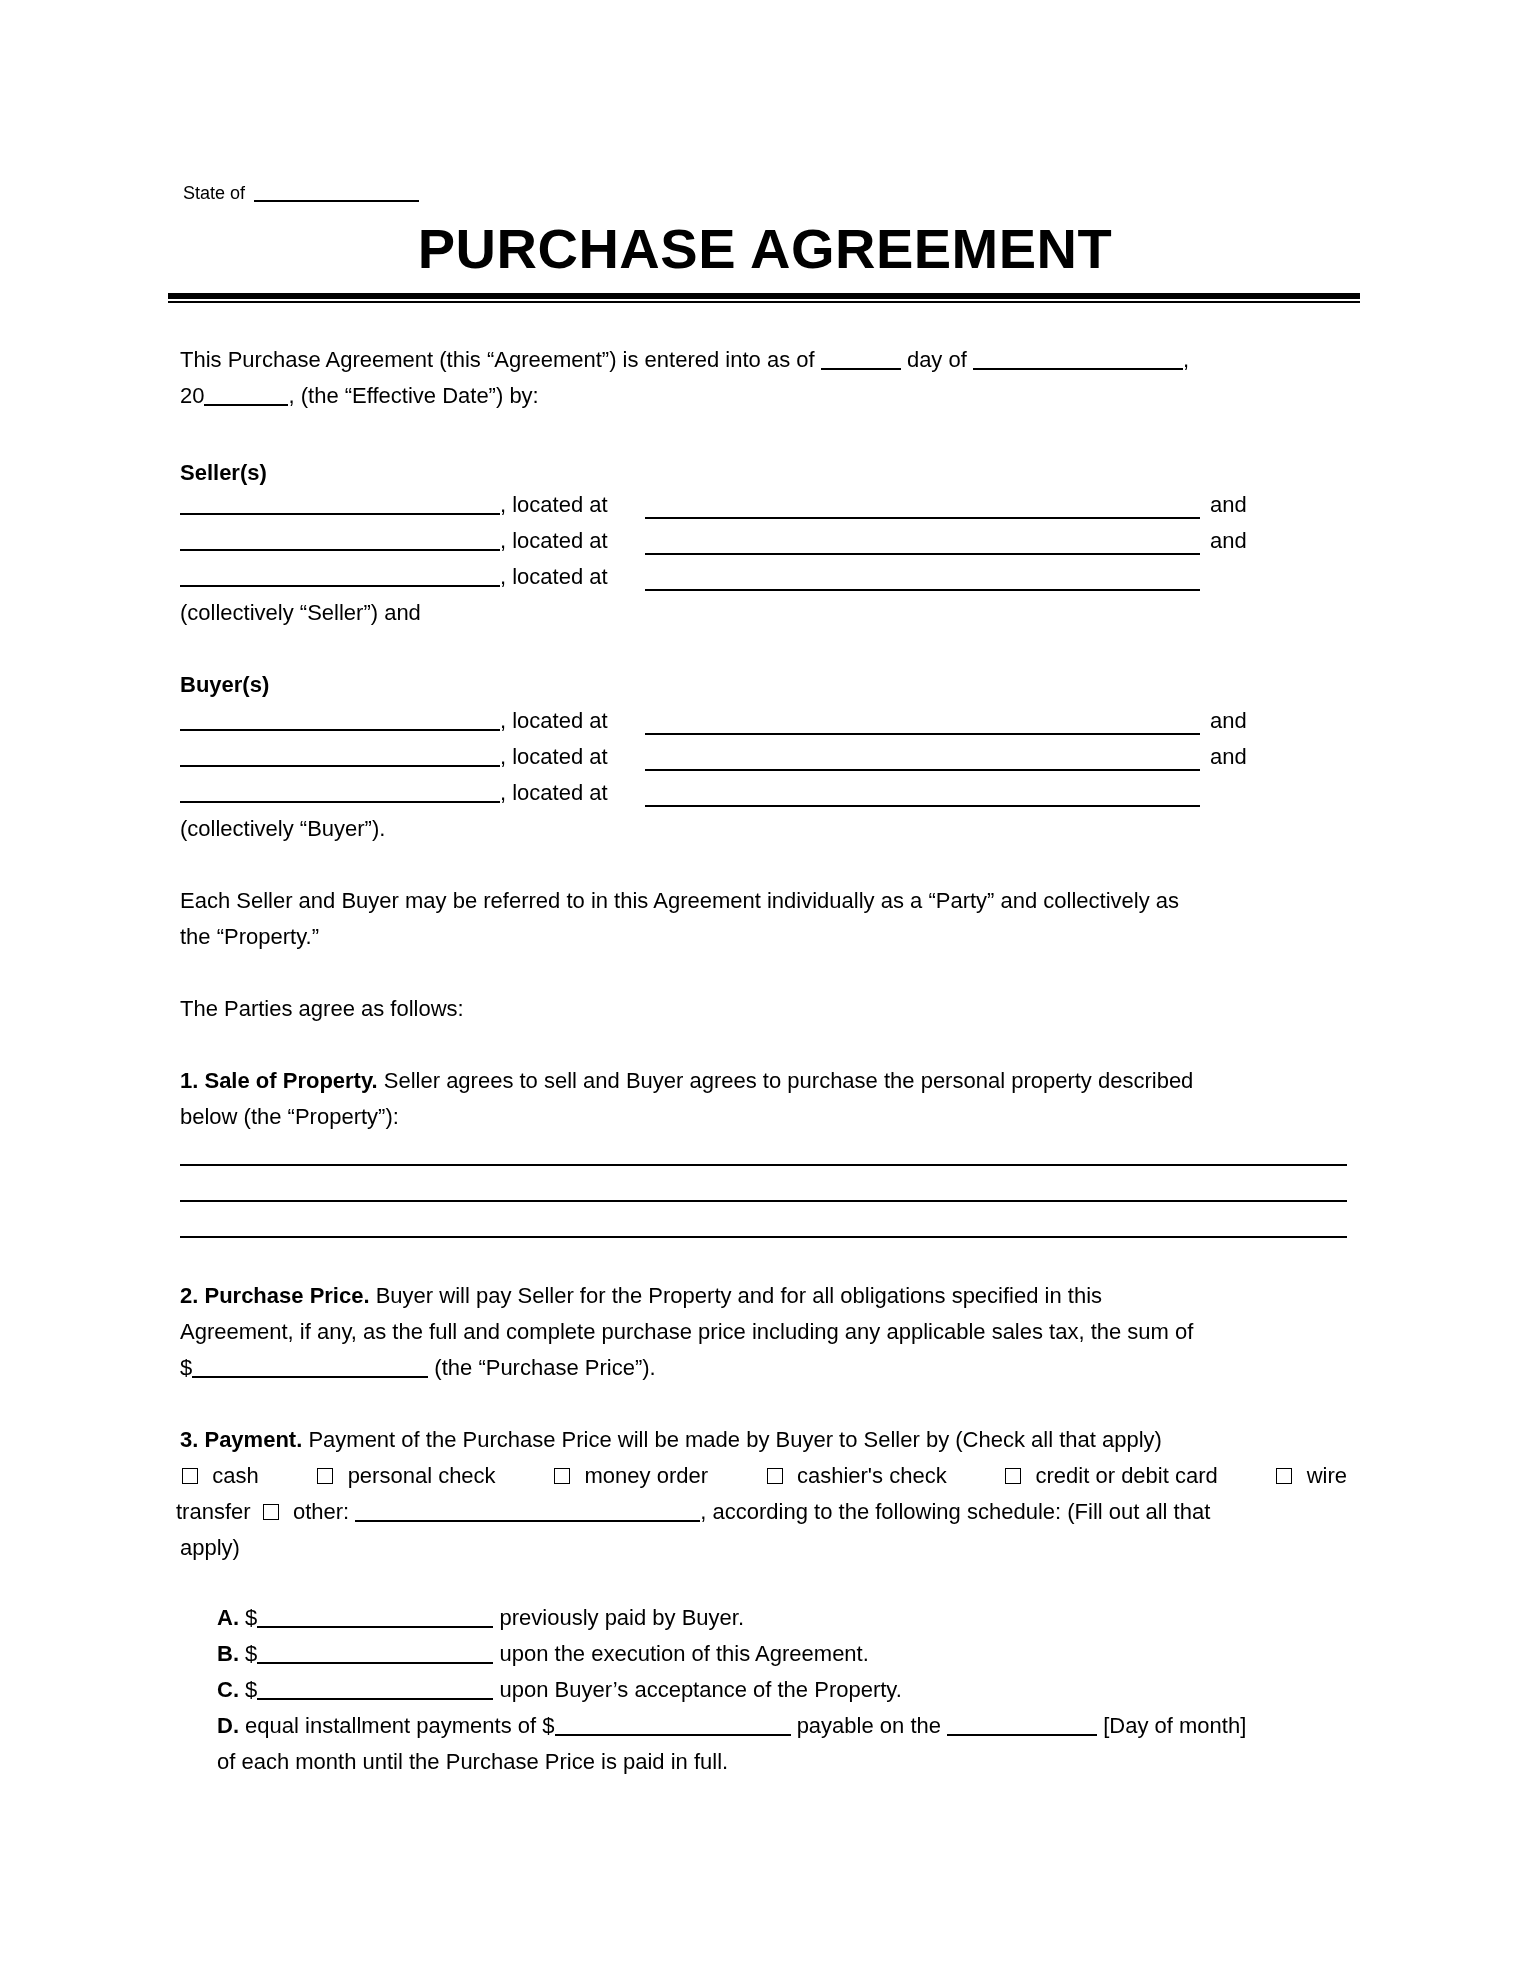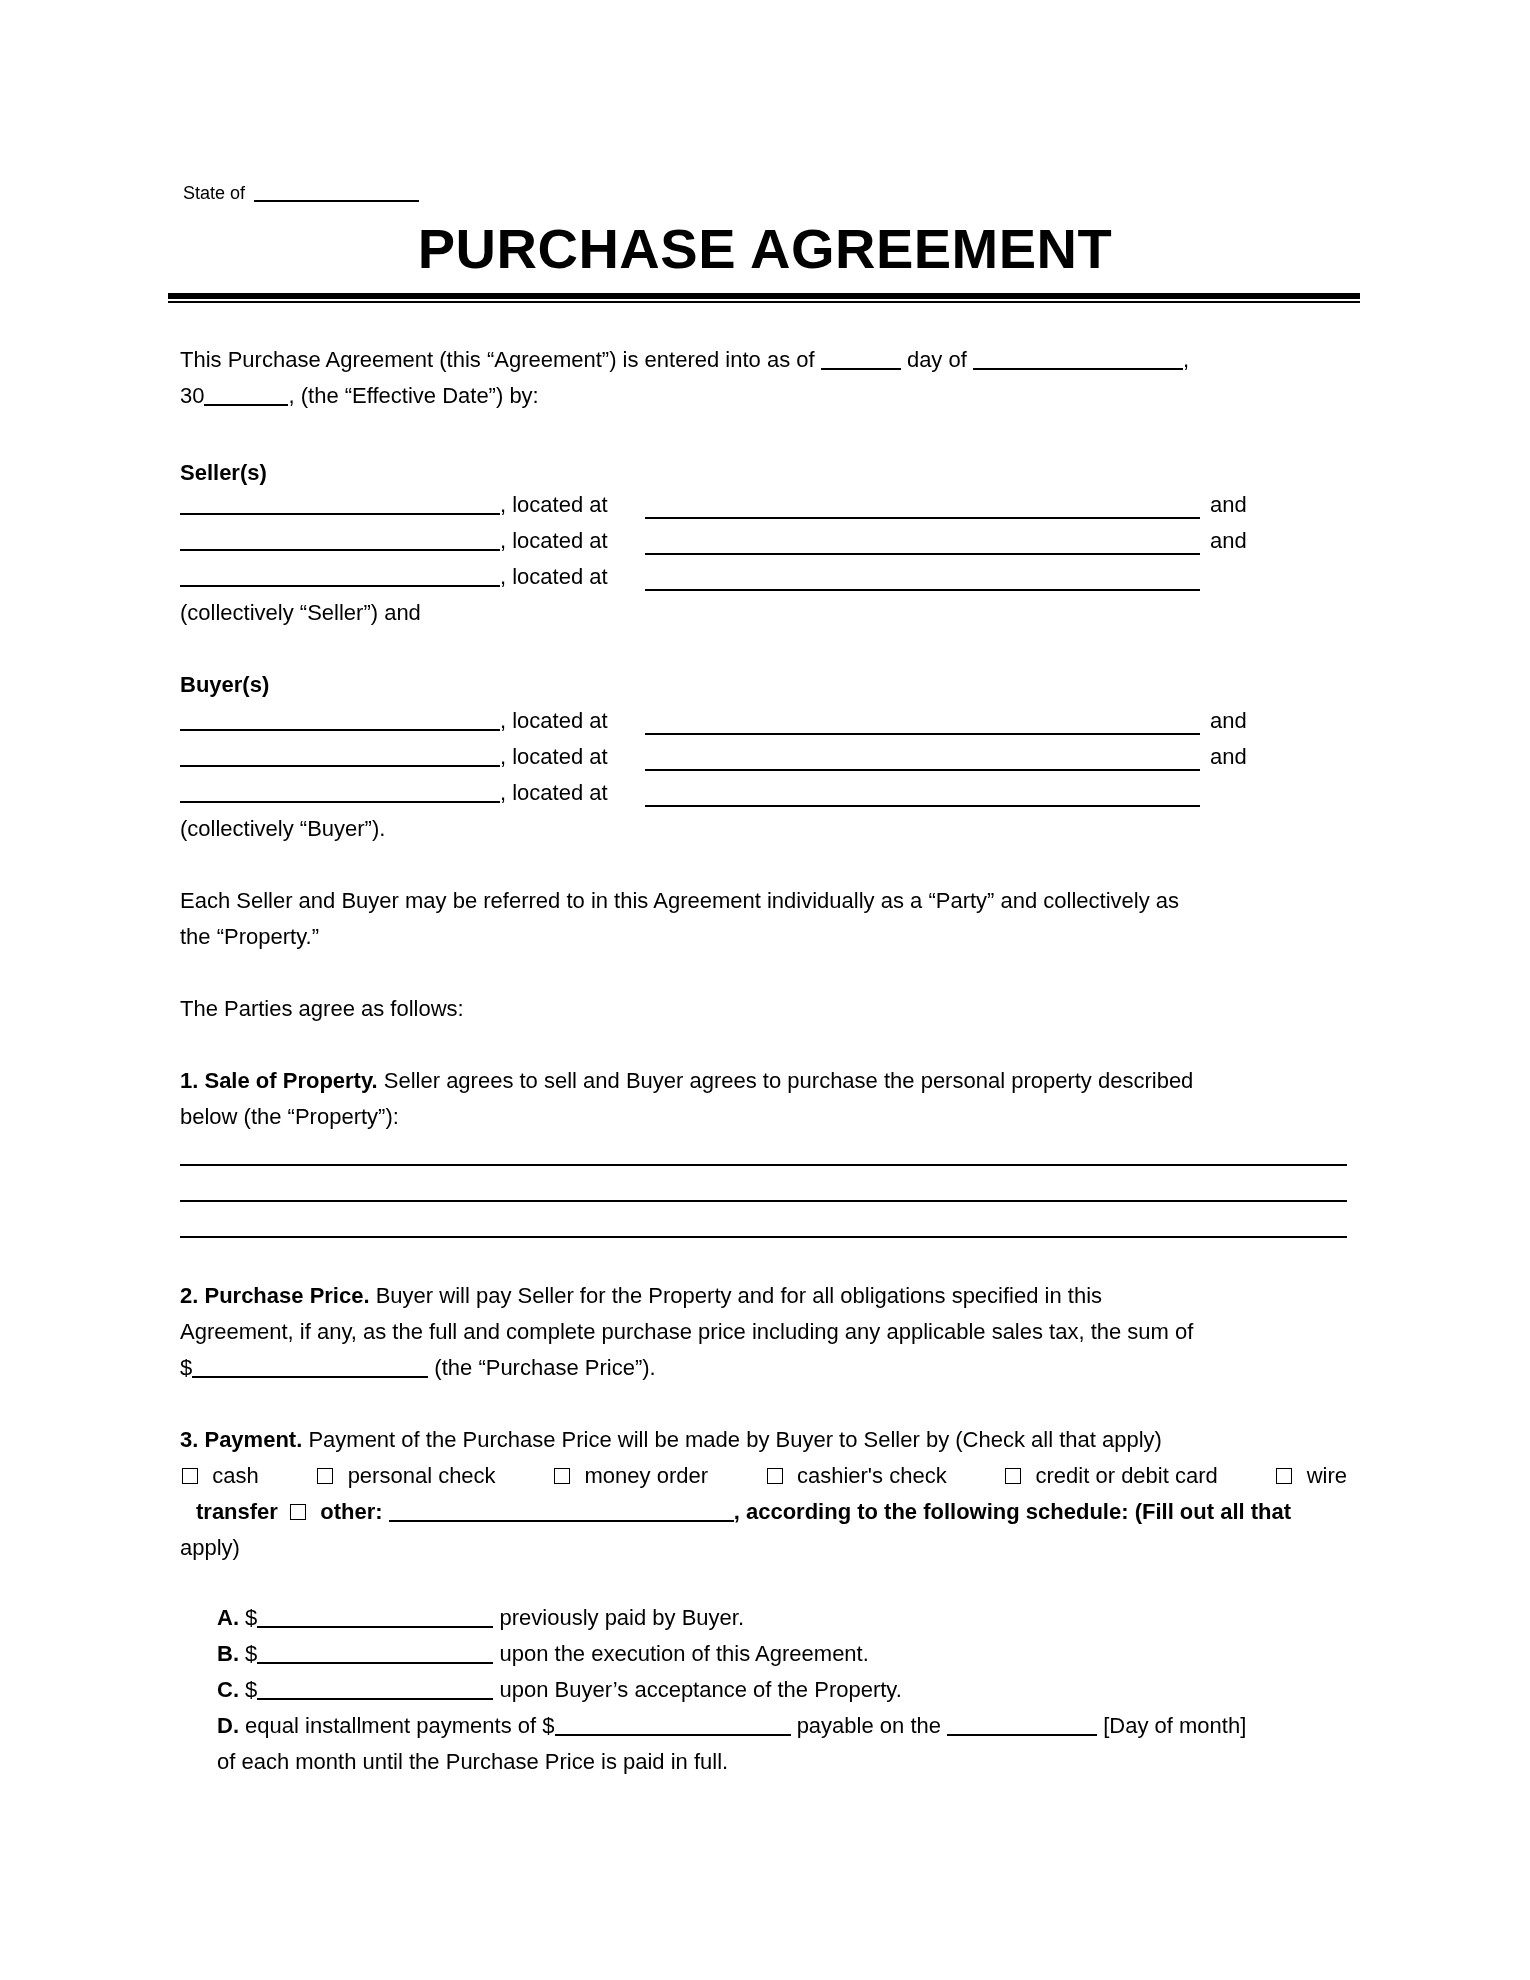--- a/index.html
+++ b/index.html
@@ -32,21 +32,21 @@
   <div class="abs rule-thick"></div>
   <div class="abs rule-thin"></div>
 
   <div class="abs t" style="left:180px;top:342px;">
     <span>This Purchase Agreement (this “Agreement”) is entered into as of</span>
     <span class="blank" style="width:80px;"></span>
     <span>day of</span>
     <span class="blank" style="width:210px;"></span><span>,</span>
   </div>
   <div class="abs t" style="left:180px;top:378px;">
-    <span>30</span><span class="blank" style="width:84px;"></span><span>, (the “Effective Date”) by:</span>
+    <span>20</span><span class="blank" style="width:84px;"></span><span>, (the “Effective Date”) by:</span>
   </div>
 
   <div class="abs t b" style="left:180px;top:455px;">Seller(s)</div>
 
   <div class="abs t" style="left:180px;top:487px;">
     <span class="blank" style="width:320px;"></span><span>, located at</span>
   </div>
   <div class="hline" style="left:645px;top:517px;width:555px;"></div>
   <div class="abs t" style="left:1210px;top:487px;">and</div>
 
@@ -110,21 +110,21 @@
 
   <div class="abs t" style="left:180px;top:1458px;width:1167px;display:flex;justify-content:space-between;">
     <span><span class="cb"></span>&nbsp;&nbsp;<span>cash</span></span>
     <span><span class="cb"></span>&nbsp;&nbsp;<span>personal check</span></span>
     <span><span class="cb"></span>&nbsp;&nbsp;<span>money order</span></span>
     <span><span class="cb"></span>&nbsp;&nbsp;<span>cashier's check</span></span>
     <span><span class="cb"></span>&nbsp;&nbsp;<span>credit or debit card</span></span>
     <span><span class="cb"></span>&nbsp;&nbsp;<span>wire</span></span>
   </div>
 
-  <div class="abs t" style="left:196px;top:1494px;font-weight:bold;">
+  <div class="abs t" style="left:176px;top:1494px;">
     <span>transfer</span>
     <span class="cb" style="margin-left:6px;"></span>&nbsp;&nbsp;<span>other:</span>
     <span class="blank" style="width:345px;"></span><span>, according to the following schedule: (Fill out all that</span>
   </div>
   <div class="abs t" style="left:180px;top:1530px;">apply)</div>
 
   <div class="abs t" style="left:217px;top:1600px;">
     <span class="b">A.</span><span> $</span><span class="blank" style="width:236px;"></span><span> previously paid by Buyer.</span>
   </div>
   <div class="abs t" style="left:217px;top:1636px;">

